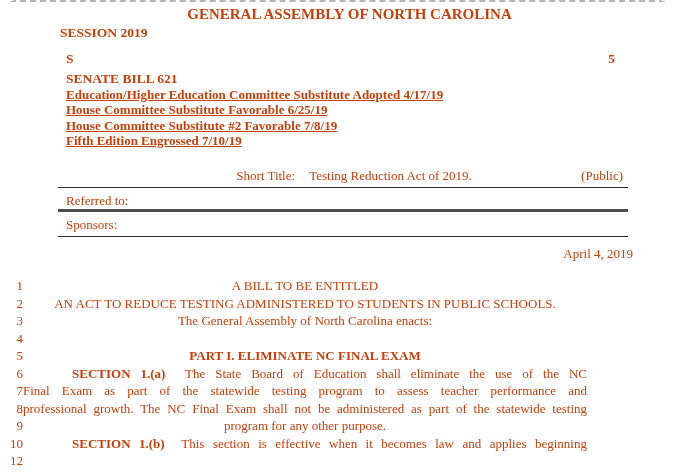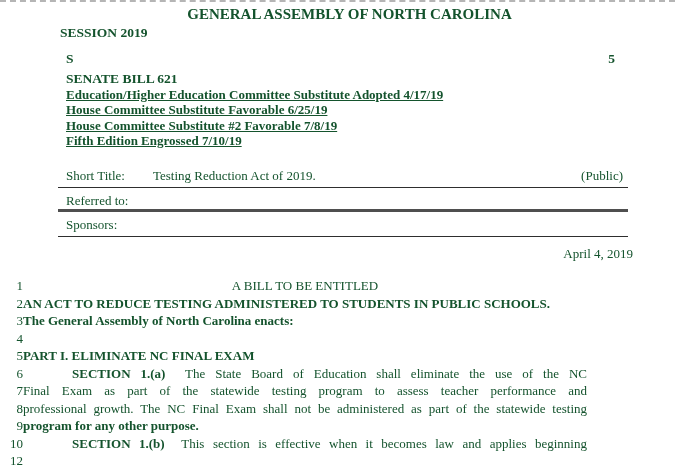--- a/index.html
+++ b/index.html
@@ -3,21 +3,22 @@
 <meta charset="utf-8">
 <style>
   * { margin:0; padding:0; box-sizing:border-box; }
   html, body { background:#ffffff; }
   .page {
     position:relative;
     width:675px; height:476px;
     background:#ffffff;
     overflow:hidden;
     font-family:"Liberation Serif","DejaVu Serif",serif;
-    color:#14532d;
+    color:#c2410c;
+    border-radius:17px;
   }
   .top-dash {
     position:absolute; top:0; left:0; width:675px; height:0;
     border-top:2px dashed #b5b5b5;
   }
   .doc-title {
     position:absolute; top:6px; left:66px; right:42px;
     text-align:center; font-weight:bold; font-size:15px; line-height:16px;
   }
   .doc-session {
@@ -33,34 +34,34 @@
     position:absolute; top:71px; left:66px; right:42px;
     text-align:left; font-weight:bold;
   }
   .bill-no { font-size:13.5px; line-height:15.5px; }
   .history-line { font-size:13px; line-height:15.5px;text-decoration:underline; }
   .meta {
     position:absolute; top:164px; left:58px; width:570px;
     font-size:13px; line-height:14px;
   }
   .meta-row { position:relative; padding:5px 0 0 8px; }
-  .meta-row.r1 { height:23.5px; border-bottom:1.5px solid #2e2e2e; }
+  .meta-row.r1 { height:23.5px; border-bottom:1.5px solid #2e2e2e;text-align:center; }
   .meta-row.r2 { height:25.5px; border-bottom:1.5px solid #2e2e2e; padding-top:6.5px; }
   .meta-row.r3 { height:24px;  border-bottom:3px solid #4f4f4f;  padding-top:6.5px; }
   .meta-label { display:inline-block; width:87px; }
   .meta-pub { position:absolute; right:5px; top:5px; }
   .date-line {
     position:absolute; top:247px; left:66px; right:42px;
     text-align:right; font-size:13px; line-height:14px;
   }
   .body-lines { position:absolute; top:277px; left:0; width:675px; }
   .bline { display:flex; height:17.5px; font-size:13px; line-height:17.5px; }
   .bline .n { flex:none; width:23px; text-align:right; }
   .bline .t { flex:none; width:564px; height:17.5px; overflow:hidden; }
-  .t-left   { text-align:left;font-weight:bold; }
+  .t-left   { text-align:center; }
   .t-center { text-align:center; }
   .t-just   { text-align:justify; text-align-last:justify; }
   .t-ind    { text-indent:49px; }
 </style>
 </head>
 <body>
 
 <div class="page">
   <div class="top-dash"></div>
 

